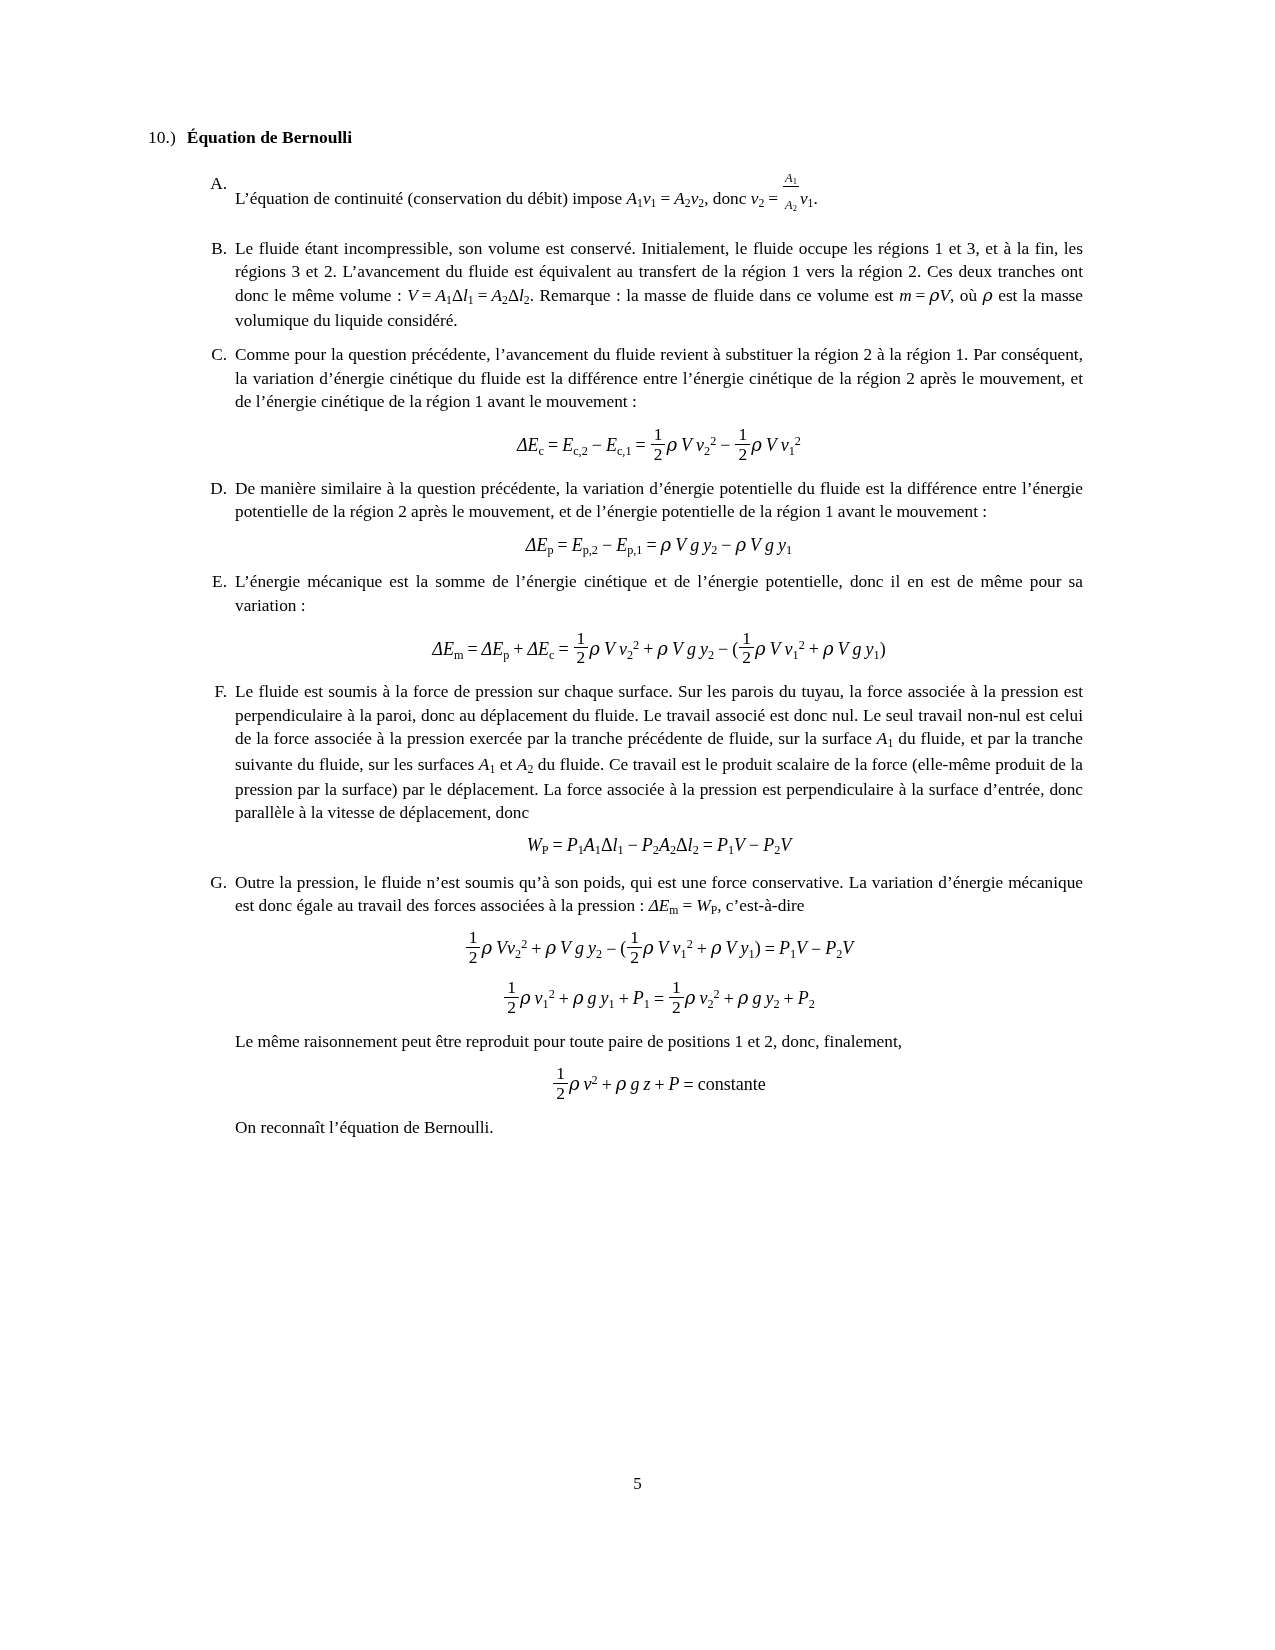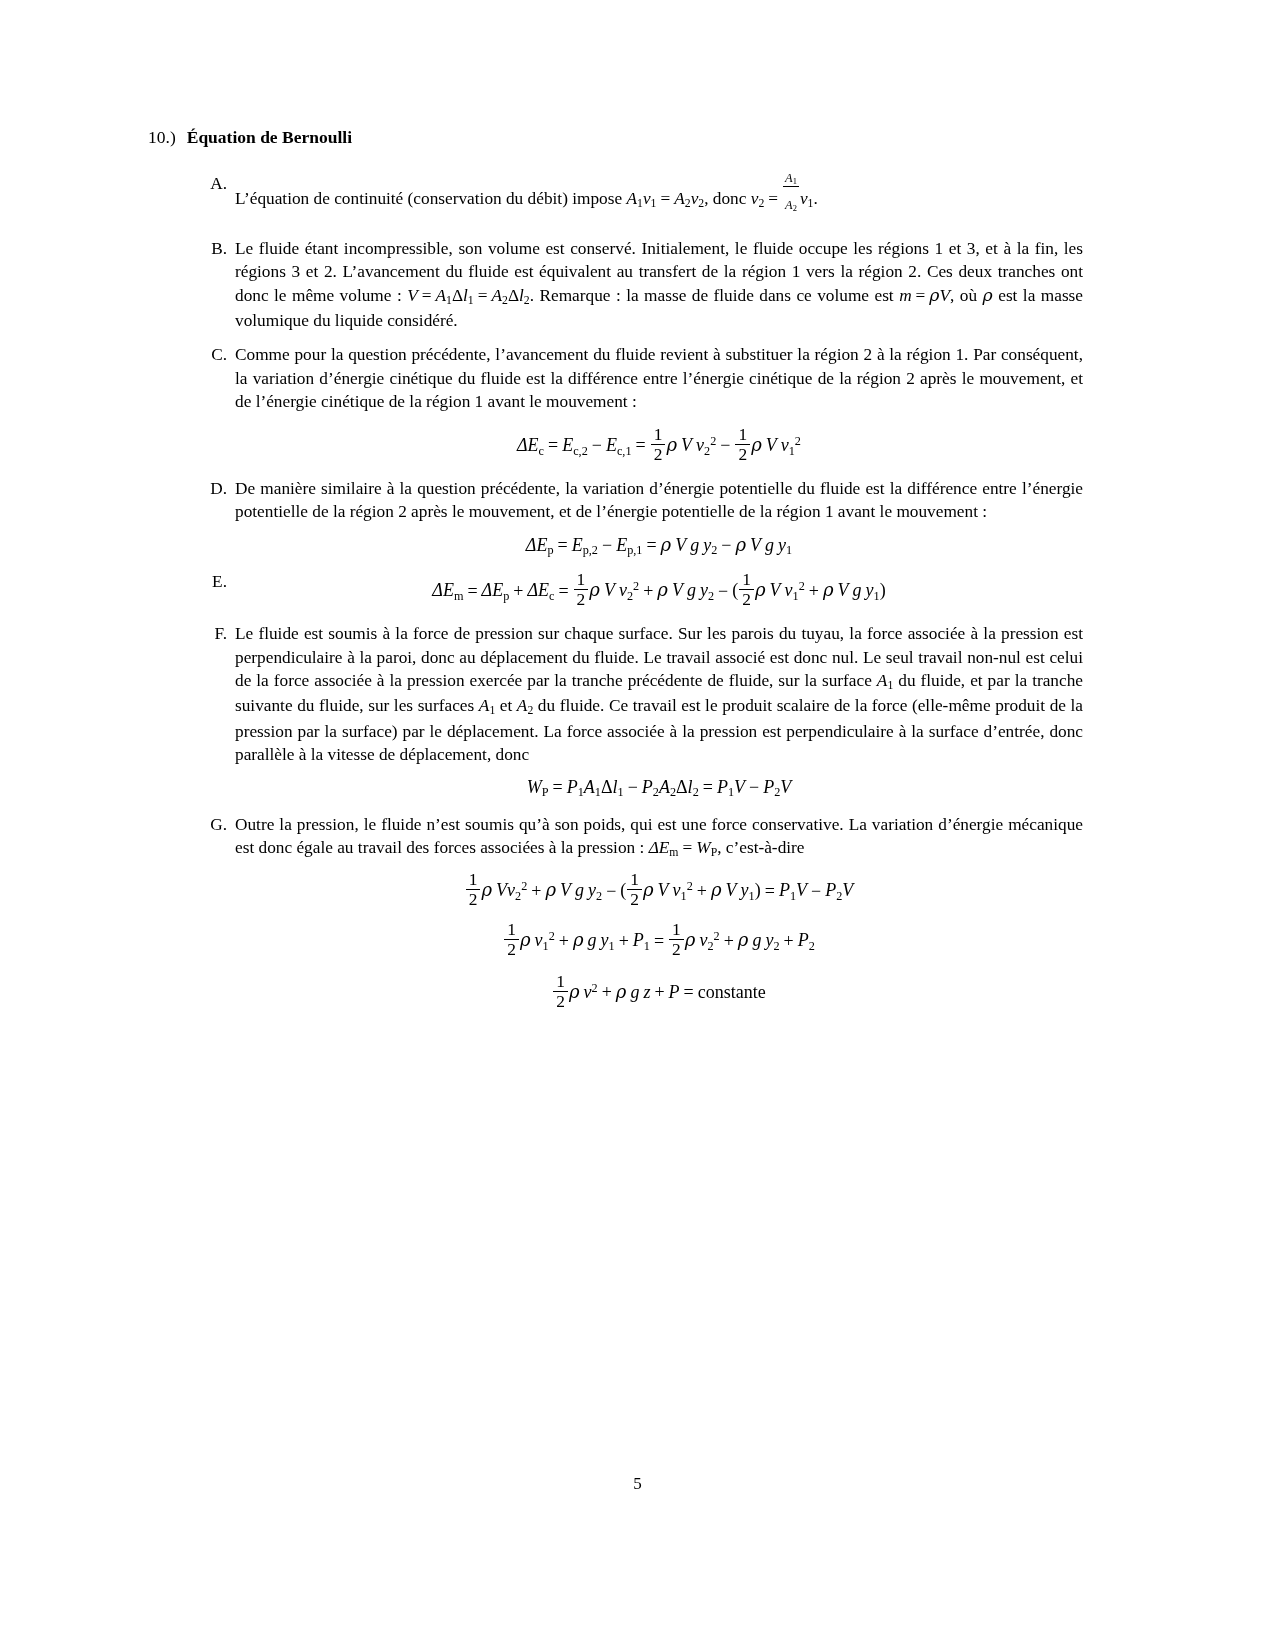--- a/index.html
+++ b/index.html
@@ -164,20 +164,21 @@
     <div class="item">
       <span class="marker">D.</span>
       <p>De manière similaire à la question précédente, la variation d’énergie potentielle du fluide est la différence entre l’énergie potentielle de la région 2 après le mouvement, et de l’énergie potentielle de la région 1 avant le mouvement :</p>
       <div class="eq">
         <span class="m">ΔE</span><sub>p</sub><span class="op">=</span><span class="m">E</span><sub>p,2</sub><span class="op">−</span><span class="m">E</span><sub>p,1</sub><span class="op">=</span><span class="greek">ρ</span><span class="sp"></span><span class="m">V</span><span class="sp"></span><span class="m">g</span><span class="sp"></span><span class="m">y</span><sub>2</sub><span class="op">−</span><span class="greek">ρ</span><span class="sp"></span><span class="m">V</span><span class="sp"></span><span class="m">g</span><span class="sp"></span><span class="m">y</span><sub>1</sub>
       </div>
     </div>
 
     <div class="item">
       <span class="marker">E.</span>
+      <p>L’énergie mécanique est la somme de l’énergie cinétique et de l’énergie potentielle, donc il en est de même pour sa variation :</p>
       <div class="eq">
         <span class="m">ΔE</span><sub>m</sub><span class="op">=</span><span class="m">ΔE</span><sub>p</sub><span class="op">+</span><span class="m">ΔE</span><sub>c</sub><span class="op">=</span><span class="frac"><span class="n">1</span><span class="d">2</span></span><span class="greek">ρ</span><span class="sp"></span><span class="m">V</span><span class="sp"></span><span class="m">v</span><sub>2</sub><sup>2</sup><span class="op">+</span><span class="greek">ρ</span><span class="sp"></span><span class="m">V</span><span class="sp"></span><span class="m">g</span><span class="sp"></span><span class="m">y</span><sub>2</sub><span class="op">−</span><span class="mr">(</span><span class="frac"><span class="n">1</span><span class="d">2</span></span><span class="greek">ρ</span><span class="sp"></span><span class="m">V</span><span class="sp"></span><span class="m">v</span><sub>1</sub><sup>2</sup><span class="op">+</span><span class="greek">ρ</span><span class="sp"></span><span class="m">V</span><span class="sp"></span><span class="m">g</span><span class="sp"></span><span class="m">y</span><sub>1</sub><span class="mr">)</span>
       </div>
     </div>
 
     <div class="item">
       <span class="marker">F.</span>
       <p><span>Le fluide est soumis à la force de pression sur chaque surface. Sur les parois du tuyau, la force associée à la pression est perpendiculaire à la paroi, donc au déplacement du fluide. Le travail associé est donc nul. Le seul travail non-nul est celui de la force associée à la pression exercée par la tranche précédente de fluide, sur la surface </span><span class="m"><span class="m">A</span><sub>1</sub></span><span> du fluide, et par la tranche suivante du fluide, sur les surfaces </span><span class="m"><span class="m">A</span><sub>1</sub></span><span> et </span><span class="m"><span class="m">A</span><sub>2</sub></span><span> du fluide. Ce travail est le produit scalaire de la force (elle-même produit de la pression par la surface) par le déplacement. La force associée à la pression est perpendiculaire à la surface d’entrée, donc parallèle à la vitesse de déplacement, donc</span></p>
       <div class="eq">
         <span class="m">W</span><sub>P</sub><span class="op">=</span><span class="m">P</span><sub>1</sub><span class="m">A</span><sub>1</sub><span class="mr">Δ</span><span class="m">l</span><sub>1</sub><span class="op">−</span><span class="m">P</span><sub>2</sub><span class="m">A</span><sub>2</sub><span class="mr">Δ</span><span class="m">l</span><sub>2</sub><span class="op">=</span><span class="m">P</span><sub>1</sub><span class="m">V</span><span class="op">−</span><span class="m">P</span><sub>2</sub><span class="m">V</span>
@@ -190,24 +191,26 @@
 
       <div class="eq tight">
         <span class="frac"><span class="n">1</span><span class="d">2</span></span><span class="greek">ρ</span><span class="sp"></span><span class="m">V</span><span class="m">v</span><sub>2</sub><sup>2</sup><span class="op">+</span><span class="greek">ρ</span><span class="sp"></span><span class="m">V</span><span class="sp"></span><span class="m">g</span><span class="sp"></span><span class="m">y</span><sub>2</sub><span class="op">−</span><span class="mr">(</span><span class="frac"><span class="n">1</span><span class="d">2</span></span><span class="greek">ρ</span><span class="sp"></span><span class="m">V</span><span class="sp"></span><span class="m">v</span><sub>1</sub><sup>2</sup><span class="op">+</span><span class="greek">ρ</span><span class="sp"></span><span class="m">V</span><span class="sp"></span><span class="m">y</span><sub>1</sub><span class="mr">)</span><span class="op">=</span><span class="m">P</span><sub>1</sub><span class="m">V</span><span class="op">−</span><span class="m">P</span><sub>2</sub><span class="m">V</span>
       </div>
 
 
       <div class="eq">
         <span class="frac"><span class="n">1</span><span class="d">2</span></span><span class="greek">ρ</span><span class="sp"></span><span class="m">v</span><sub>1</sub><sup>2</sup><span class="op">+</span><span class="greek">ρ</span><span class="sp"></span><span class="m">g</span><span class="sp"></span><span class="m">y</span><sub>1</sub><span class="op">+</span><span class="m">P</span><sub>1</sub><span class="op">=</span><span class="frac"><span class="n">1</span><span class="d">2</span></span><span class="greek">ρ</span><span class="sp"></span><span class="m">v</span><sub>2</sub><sup>2</sup><span class="op">+</span><span class="greek">ρ</span><span class="sp"></span><span class="m">g</span><span class="sp"></span><span class="m">y</span><sub>2</sub><span class="op">+</span><span class="m">P</span><sub>2</sub>
       </div>
 
+      <p class="loose">Le même raisonnement peut être reproduit pour toute paire de positions 1 et 2, donc, finalement,</p>
 
       <div class="eq">
         <span class="frac"><span class="n">1</span><span class="d">2</span></span><span class="greek">ρ</span><span class="sp"></span><span class="m">v</span><sup>2</sup><span class="op">+</span><span class="greek">ρ</span><span class="sp"></span><span class="m">g</span><span class="sp"></span><span class="m">z</span><span class="op">+</span><span class="m">P</span><span class="op">=</span><span class="mr">constante</span>
       </div>
 
+      <p class="loose">On reconnaît l’équation de Bernoulli.</p>
     </div>
 
   </div>
 
   <div class="folio">5</div>
 
 </div>
 
 </body></html>

